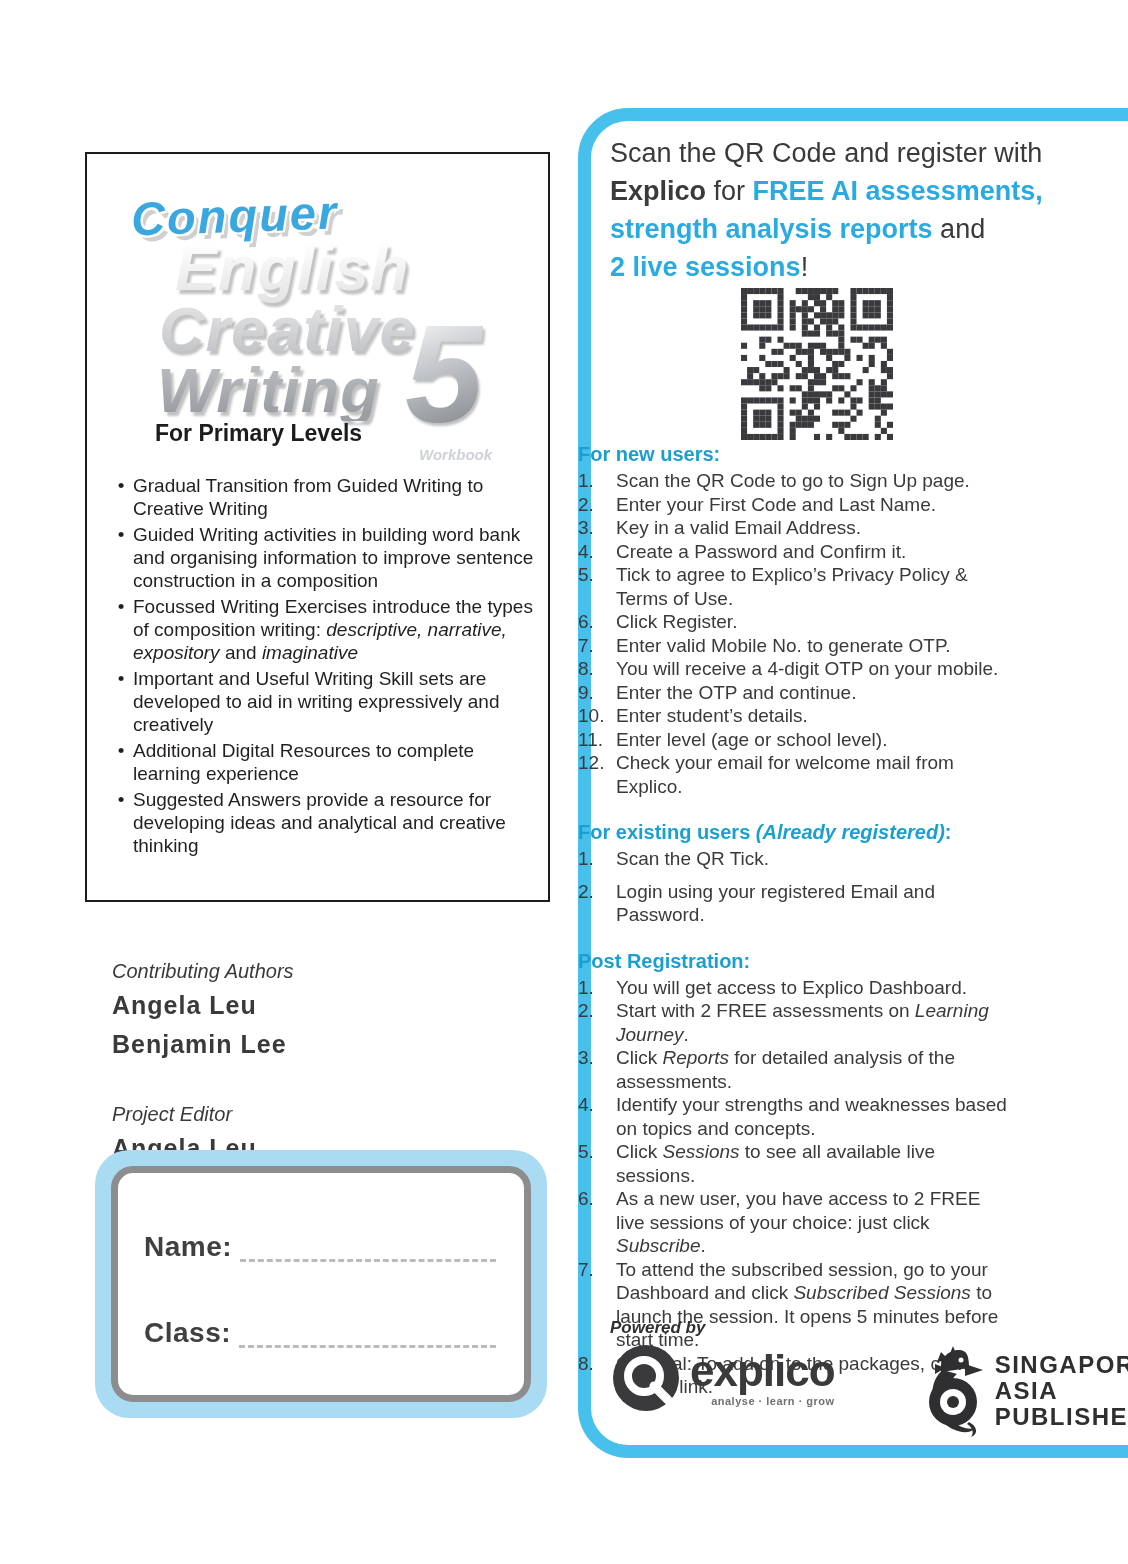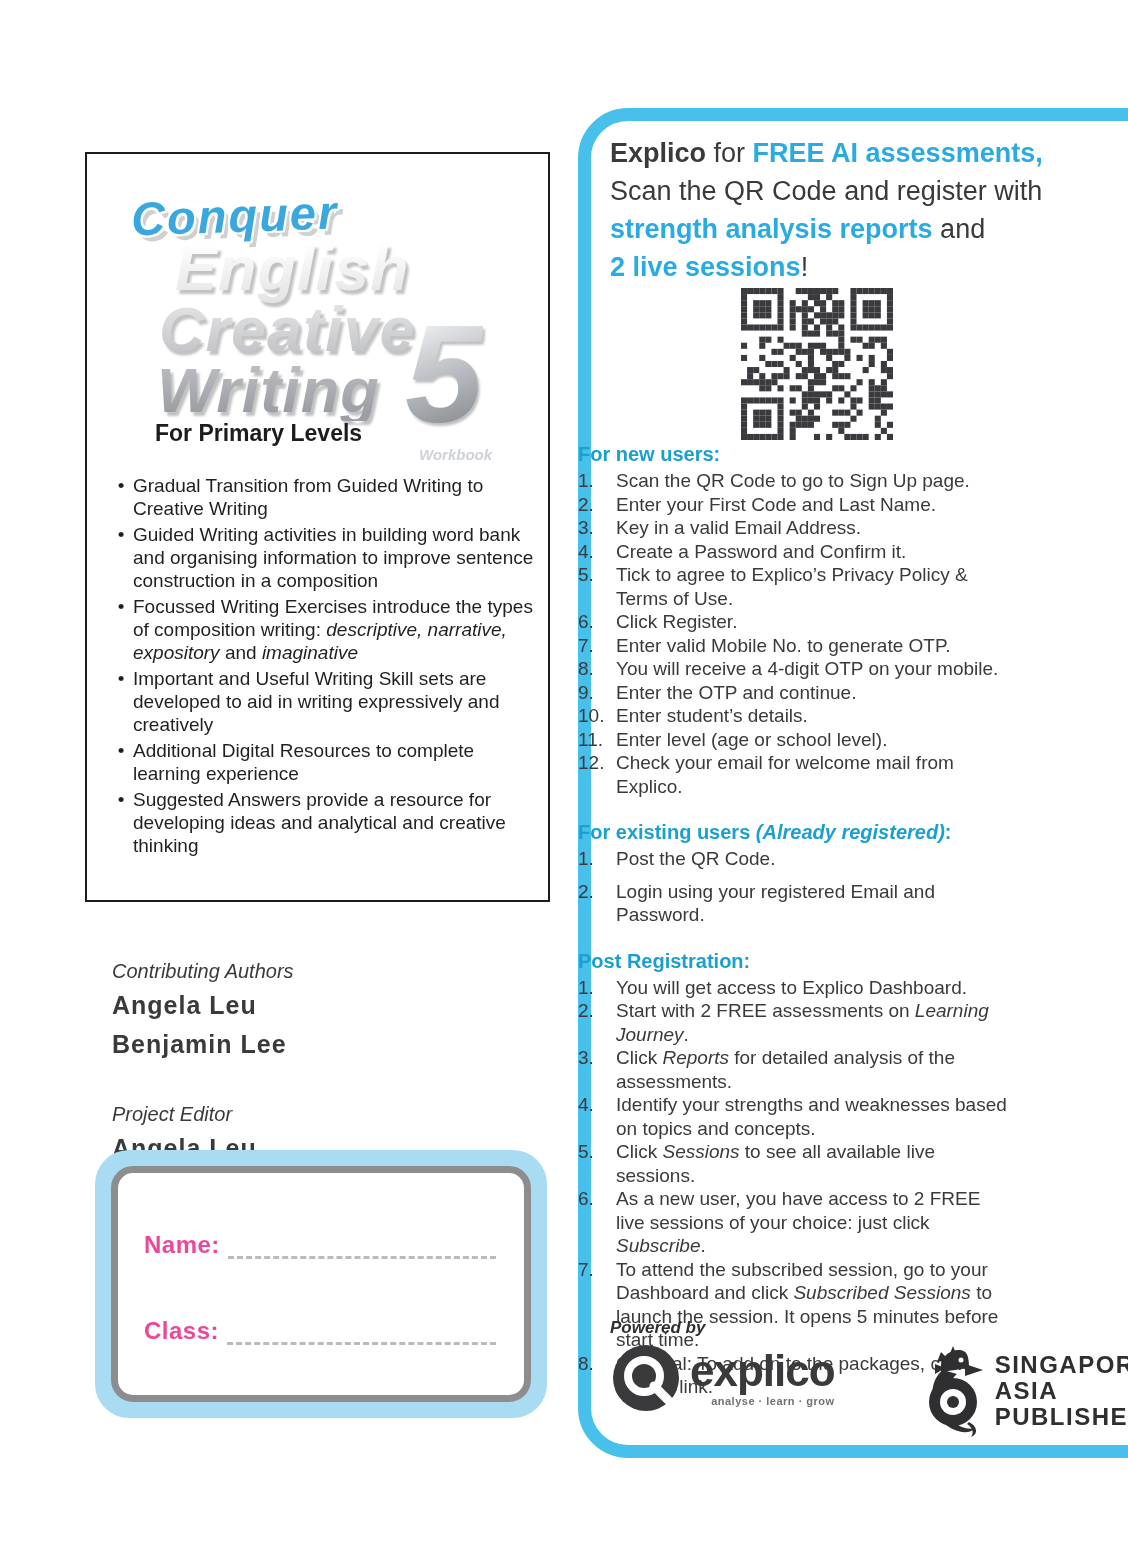--- a/index.html
+++ b/index.html
@@ -35,21 +35,21 @@
   .cred-label.mt{margin-top:44px;}
   .cred-name{font-size:25px;font-weight:bold;color:#3a3a3c;letter-spacing:1px;margin-bottom:10px;}
 
   
   .namebox{position:absolute;left:95px;top:1150px;width:452px;height:268px;background:#a9dcf2;border-radius:34px;}
   .namebox-inner{position:absolute;left:16px;top:16px;right:16px;bottom:16px;background:#fff;
                  border:7px solid #8d8d90;border-radius:22px;}
   .nb-row{position:absolute;left:26px;right:28px;display:flex;align-items:baseline;}
   .nb-name{top:58px;}
   .nb-class{top:144px;}
-  .nb-label{font-size:24px;font-weight:800;color:#ec4899;letter-spacing:.5px;}
+  .nb-label{font-size:28px;font-weight:800;color:#404040;letter-spacing:.5px;}
   .nb-line{flex:1;border-bottom:3px dashed #b9bcbe;margin-left:8px;transform:translateY(6px);}
 
   
   .panel{position:absolute;left:578px;top:108px;width:700px;height:1350px;
          border:13px solid #47c0eb;border-radius:50px;background:#fff;box-sizing:border-box;}
   .panel-header{position:absolute;left:610px;top:134px;width:440px;}
   .ph-line{font-size:27px;line-height:38px;color:#3a3a3c;}
   .seg-b{font-weight:bold;}
   .seg-i{font-style:italic;}
   .seg-blue{color:#29abe2;}
@@ -134,22 +134,22 @@
       <div class="nb-row nb-class">
         <span class="nb-label">Class:</span>
         <span class="nb-line"></span>
       </div>
     </div>
   </div>
 
   <div class="panel"></div>
 
   <div class="panel-header">
+    <div class="ph-line"><span>Scan the QR Code and register with</span></div>
     <div class="ph-line"><span class="seg-b">Explico</span><span> for </span><span class="seg-b seg-blue">FREE AI assessments,</span></div>
-    <div class="ph-line"><span>Scan the QR Code and register with</span></div>
     <div class="ph-line"><span class="seg-b seg-blue">strength analysis reports</span><span> and</span></div>
     <div class="ph-line"><span class="seg-b seg-blue">2 live sessions</span><span>!</span></div>
   </div>
 
   <div class="qr">
     <svg id="qr-svg" width="152" height="152" viewBox="0 0 150 150" xmlns="http://www.w3.org/2000/svg">
         <rect x="0" y="0" width="6" height="6" fill="#3a3a3e"></rect>
         <rect x="6" y="0" width="6" height="6" fill="#3a3a3e"></rect>
         <rect x="12" y="0" width="6" height="6" fill="#3a3a3e"></rect>
         <rect x="18" y="0" width="6" height="6" fill="#3a3a3e"></rect>
@@ -510,21 +510,21 @@
             <span class="li-m">12.</span>
             <span class="li-t">Check your email for welcome mail from Explico.</span>
           </div>
         </div>
     </section>
     <section class="list-spaced">
       <h3><span>For existing users </span><span class="seg-i">(Already registered)</span><span>:</span></h3>
       <div>
           <div class="li">
             <span class="li-m">1.</span>
-            <span class="li-t">Post the QR Code.</span>
+            <span class="li-t">Scan the QR Tick.</span>
           </div>
           <div class="li">
             <span class="li-m">2.</span>
             <span class="li-t">Login using your registered Email and Password.</span>
           </div>
         </div>
     </section>
     <section>
       <h3><span>Post Registration:</span></h3>
       <div>

